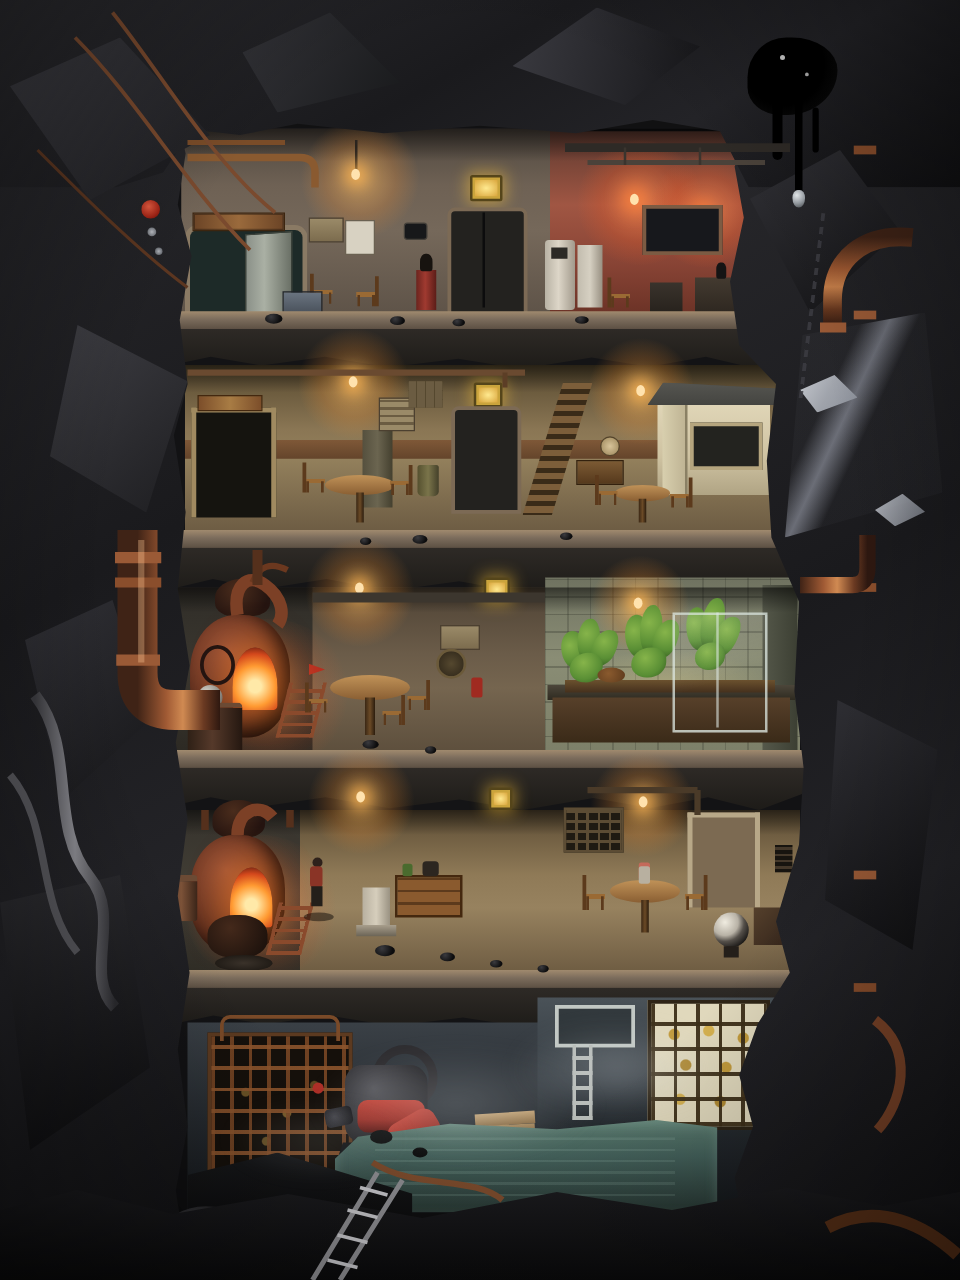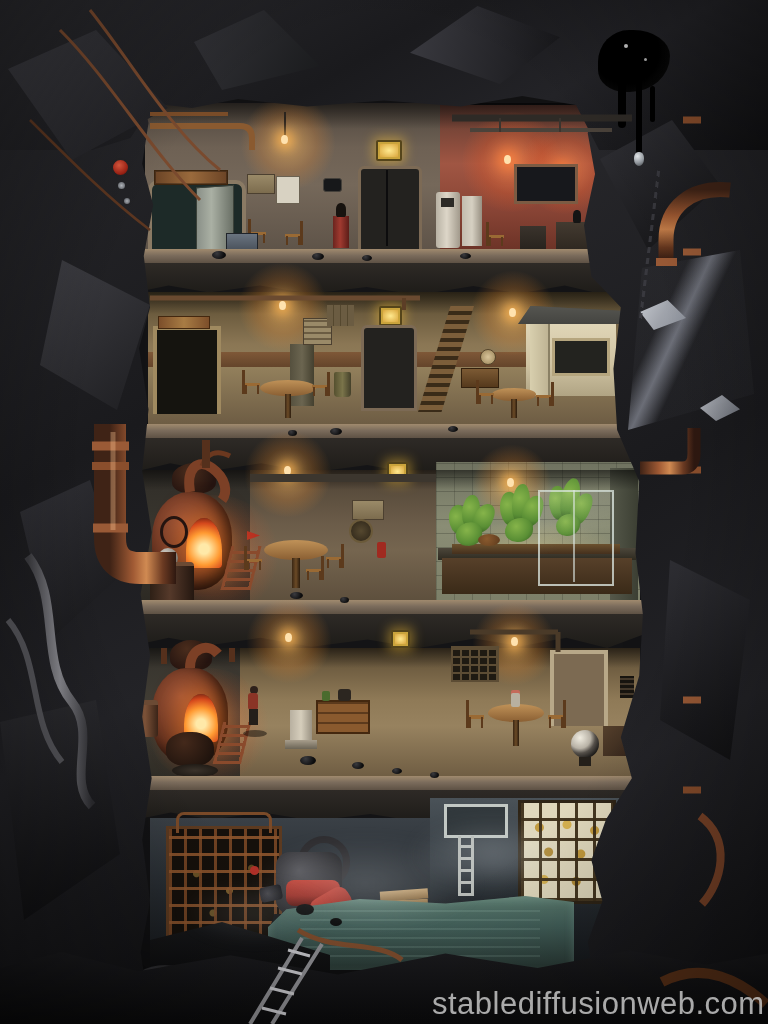--- a/index.html
+++ b/index.html
@@ -455,17 +455,16 @@
       <path d="M250,1024 L302,938 M272,1024 L322,944" stroke="#8a8a8e" stroke-width="4" fill="none"></path>
       <path d="M262,1008 l24,6 M270,988 l24,6 M278,968 l24,6 M288,950 l22,6" stroke="#c2c2c6" stroke-width="3" fill="none"></path>
     </g>
 
     <g>
       <path d="M60,30 C110,80 150,150 200,200 M90,10 C130,60 170,130 220,170" stroke="#7a4a2e" stroke-width="3" fill="none"></path>
       <path d="M30,120 C70,160 110,200 150,230" stroke="#5c3620" stroke-width="2.5" fill="none"></path>
     </g>
   </svg>
 
-  <div class="a" id="watermark" style="left:432px;top:986px;z-index:20;">stablediffusionweb.com</div>
 
   <div class="a" style="left:0;top:0;width:768px;height:1024px;z-index:15;pointer-events:none;
     background:radial-gradient(ellipse at 50% 45%,transparent 55%,rgba(0,0,0,.45) 100%);"></div>
 </div>
 
 </body></html>

